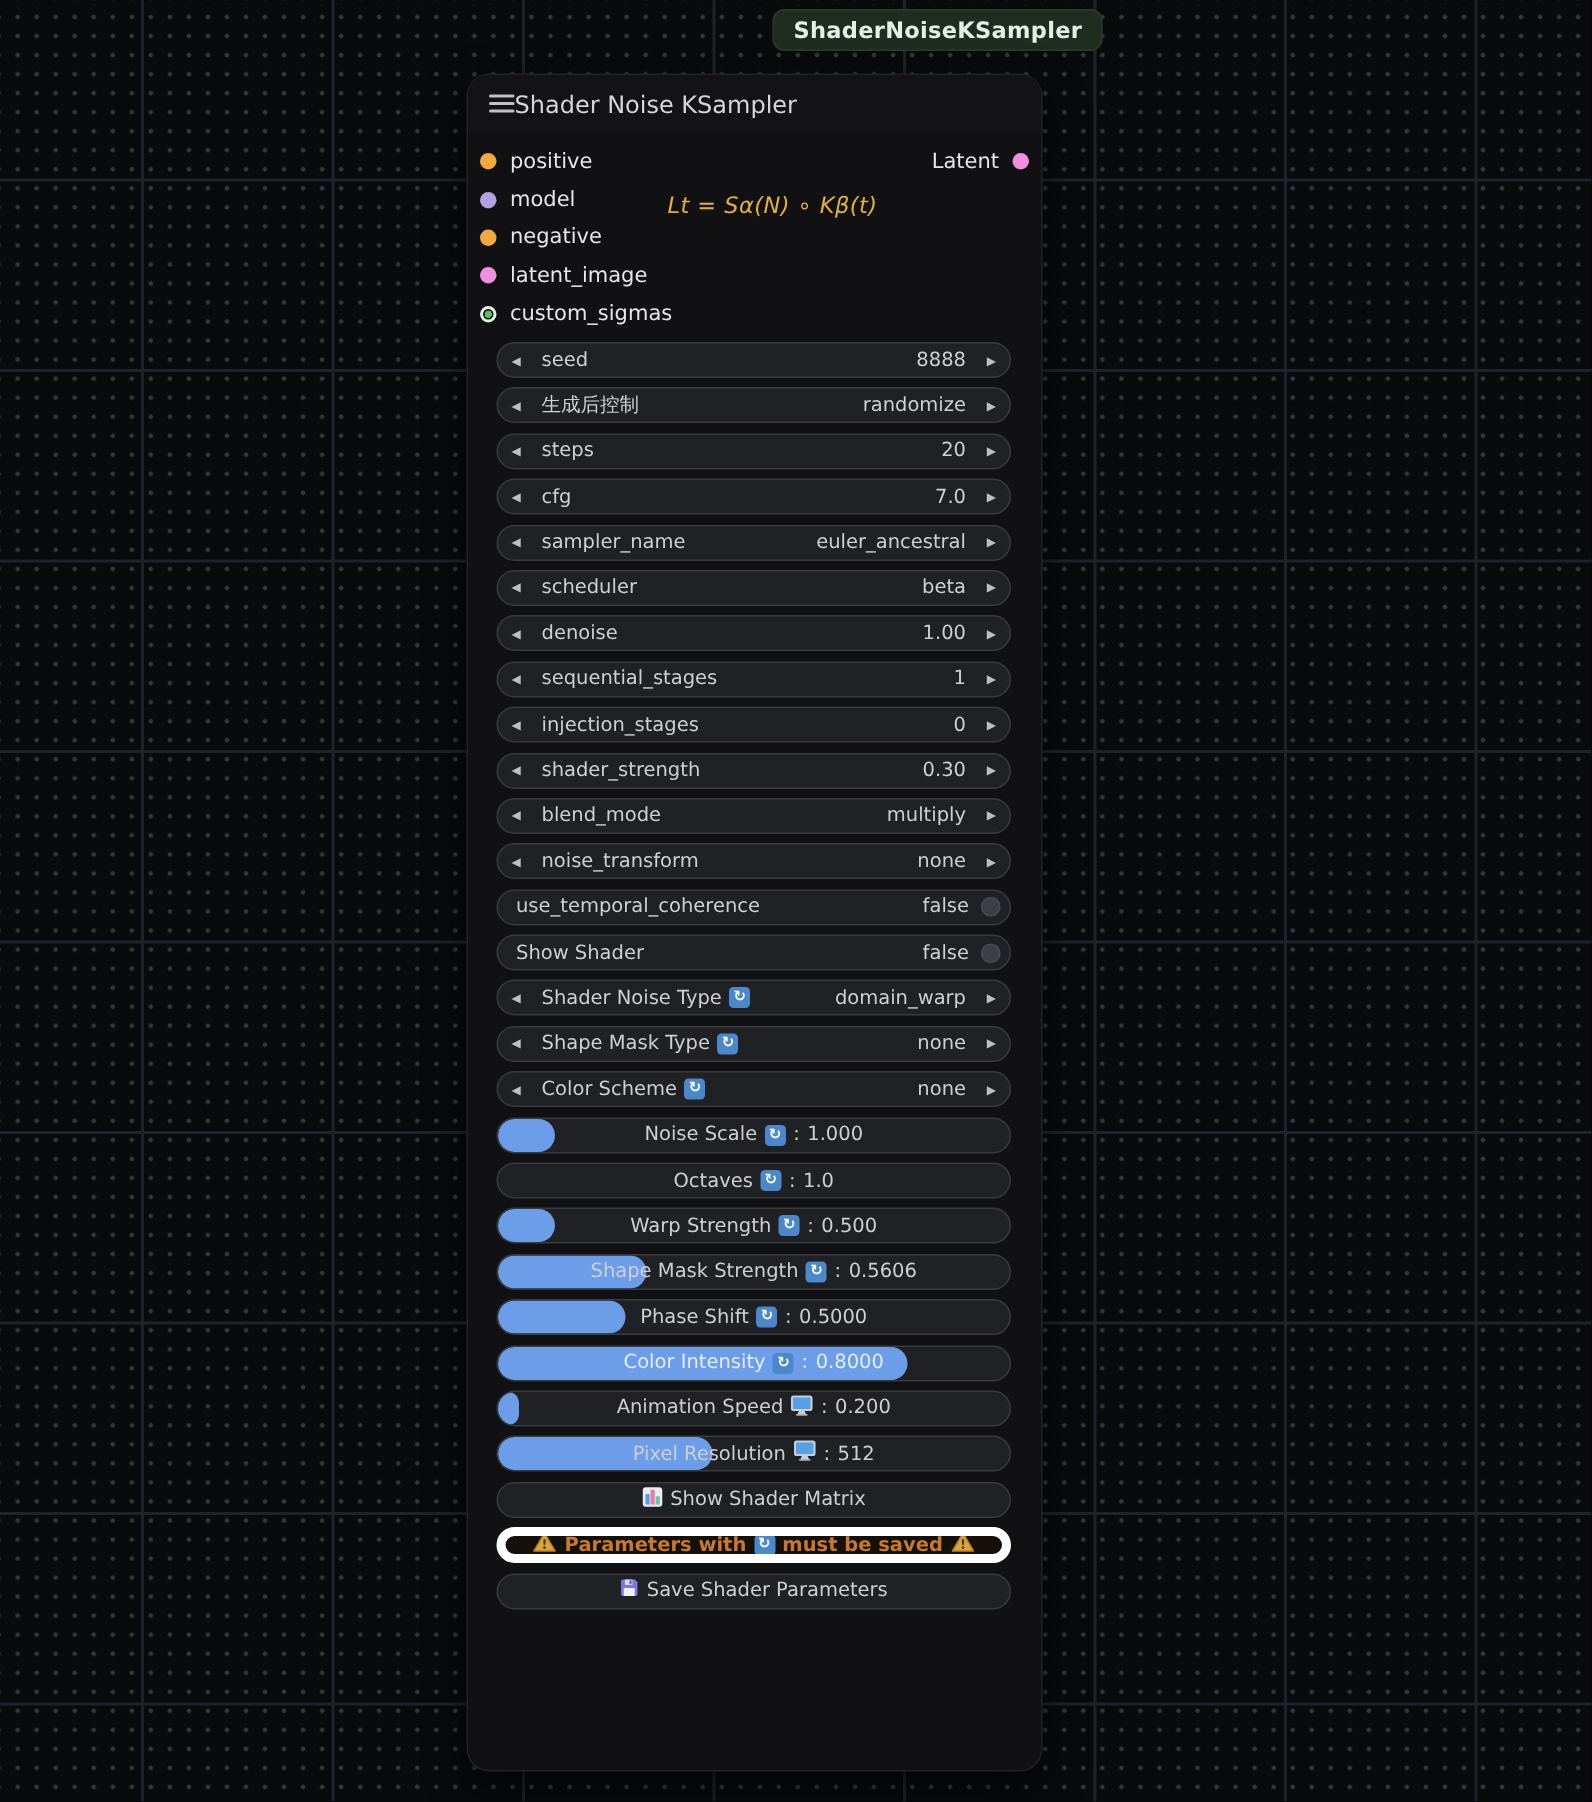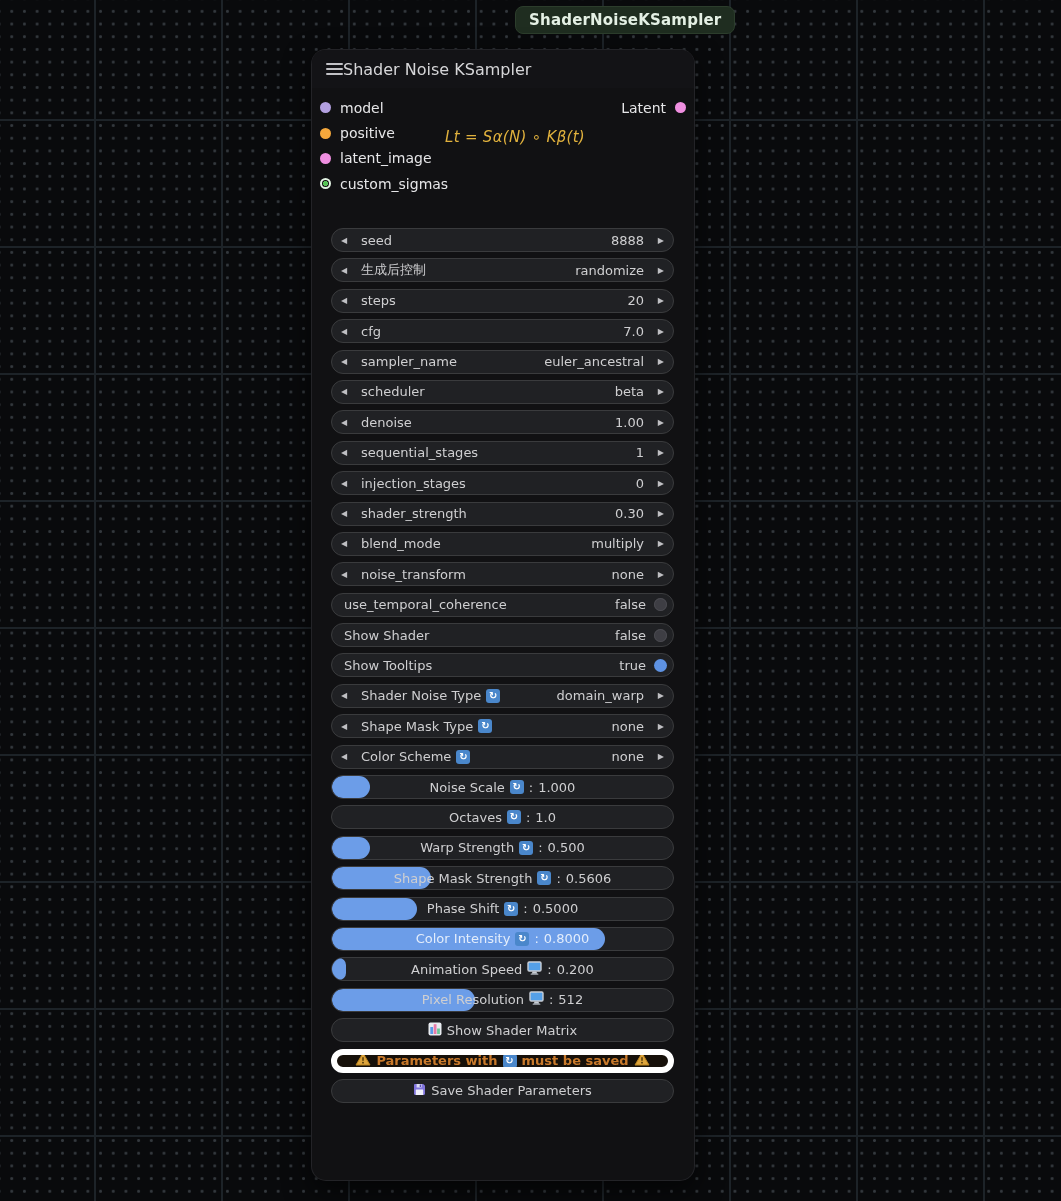--- a/index.html
+++ b/index.html
@@ -109,26 +109,30 @@
       <span class="node-title">Shader Noise KSampler</span>
     </div>
 
     <div class="ports">
       <div class="output-row">
         <span class="port-label">Latent</span>
         <span class="port-dot" id="out-dot" style="background: rgb(239, 143, 224);"></span>
       </div>
       <div id="input-ports">
           <div class="port-row">
+            <span class="port-dot" style="background: rgb(245, 168, 60);"></span>
+            <span class="port-label">positive</span>
+          </div>
+          <div class="port-row">
             <span class="port-dot" style="background: rgb(179, 160, 224);"></span>
             <span class="port-label">model</span>
           </div>
           <div class="port-row">
             <span class="port-dot" style="background: rgb(245, 168, 60);"></span>
-            <span class="port-label">positive</span>
+            <span class="port-label">negative</span>
           </div>
           <div class="port-row">
             <span class="port-dot" style="background: rgb(239, 143, 224);"></span>
             <span class="port-label">latent_image</span>
           </div>
           <div class="port-row">
             <span class="port-ring"></span>
             <span class="port-label">custom_sigmas</span>
           </div>
         </div>
@@ -248,26 +252,20 @@
           <span class="wlabel">use_temporal_coherence</span>
           <span class="spacer"></span>
           <span class="wvalue">false</span>
           <span class="knob off"></span>
         </div>
         <div class="widget-row toggle-row">
           <span class="wlabel">Show Shader</span>
           <span class="spacer"></span>
           <span class="wvalue">false</span>
           <span class="knob off"></span>
-        </div>
-        <div class="widget-row toggle-row">
-          <span class="wlabel">Show Tooltips</span>
-          <span class="spacer"></span>
-          <span class="wvalue">true</span>
-          <span class="knob on"></span>
         </div>
         <div class="widget-row">
           <span class="arrow left">◀</span>
           <span class="wlabel">
             <span>Shader Noise Type</span>
             <span class="refresh-badge">↻</span>
           </span>
           <span class="spacer"></span>
           <span class="wvalue">domain_warp</span>
           <span class="arrow right">▶</span>

